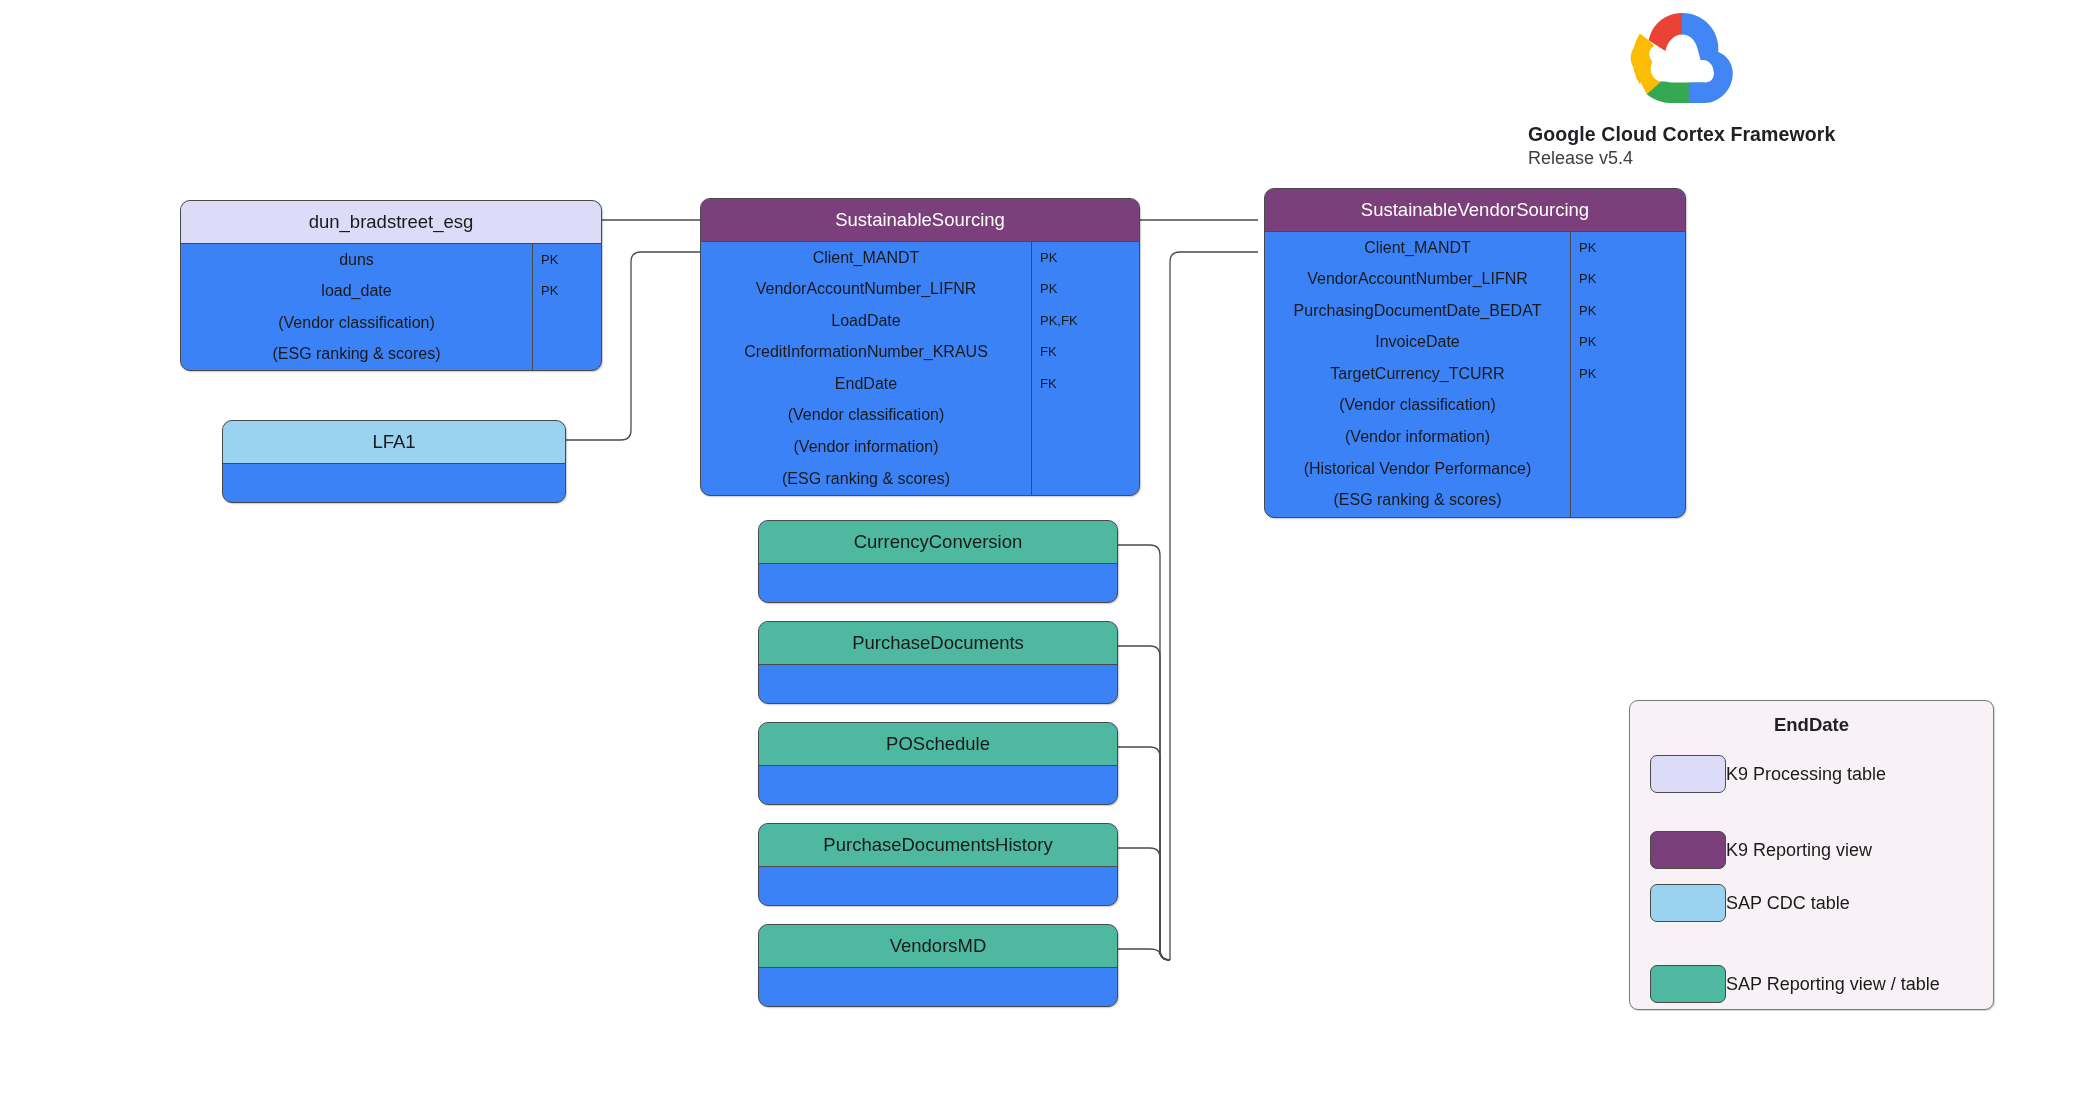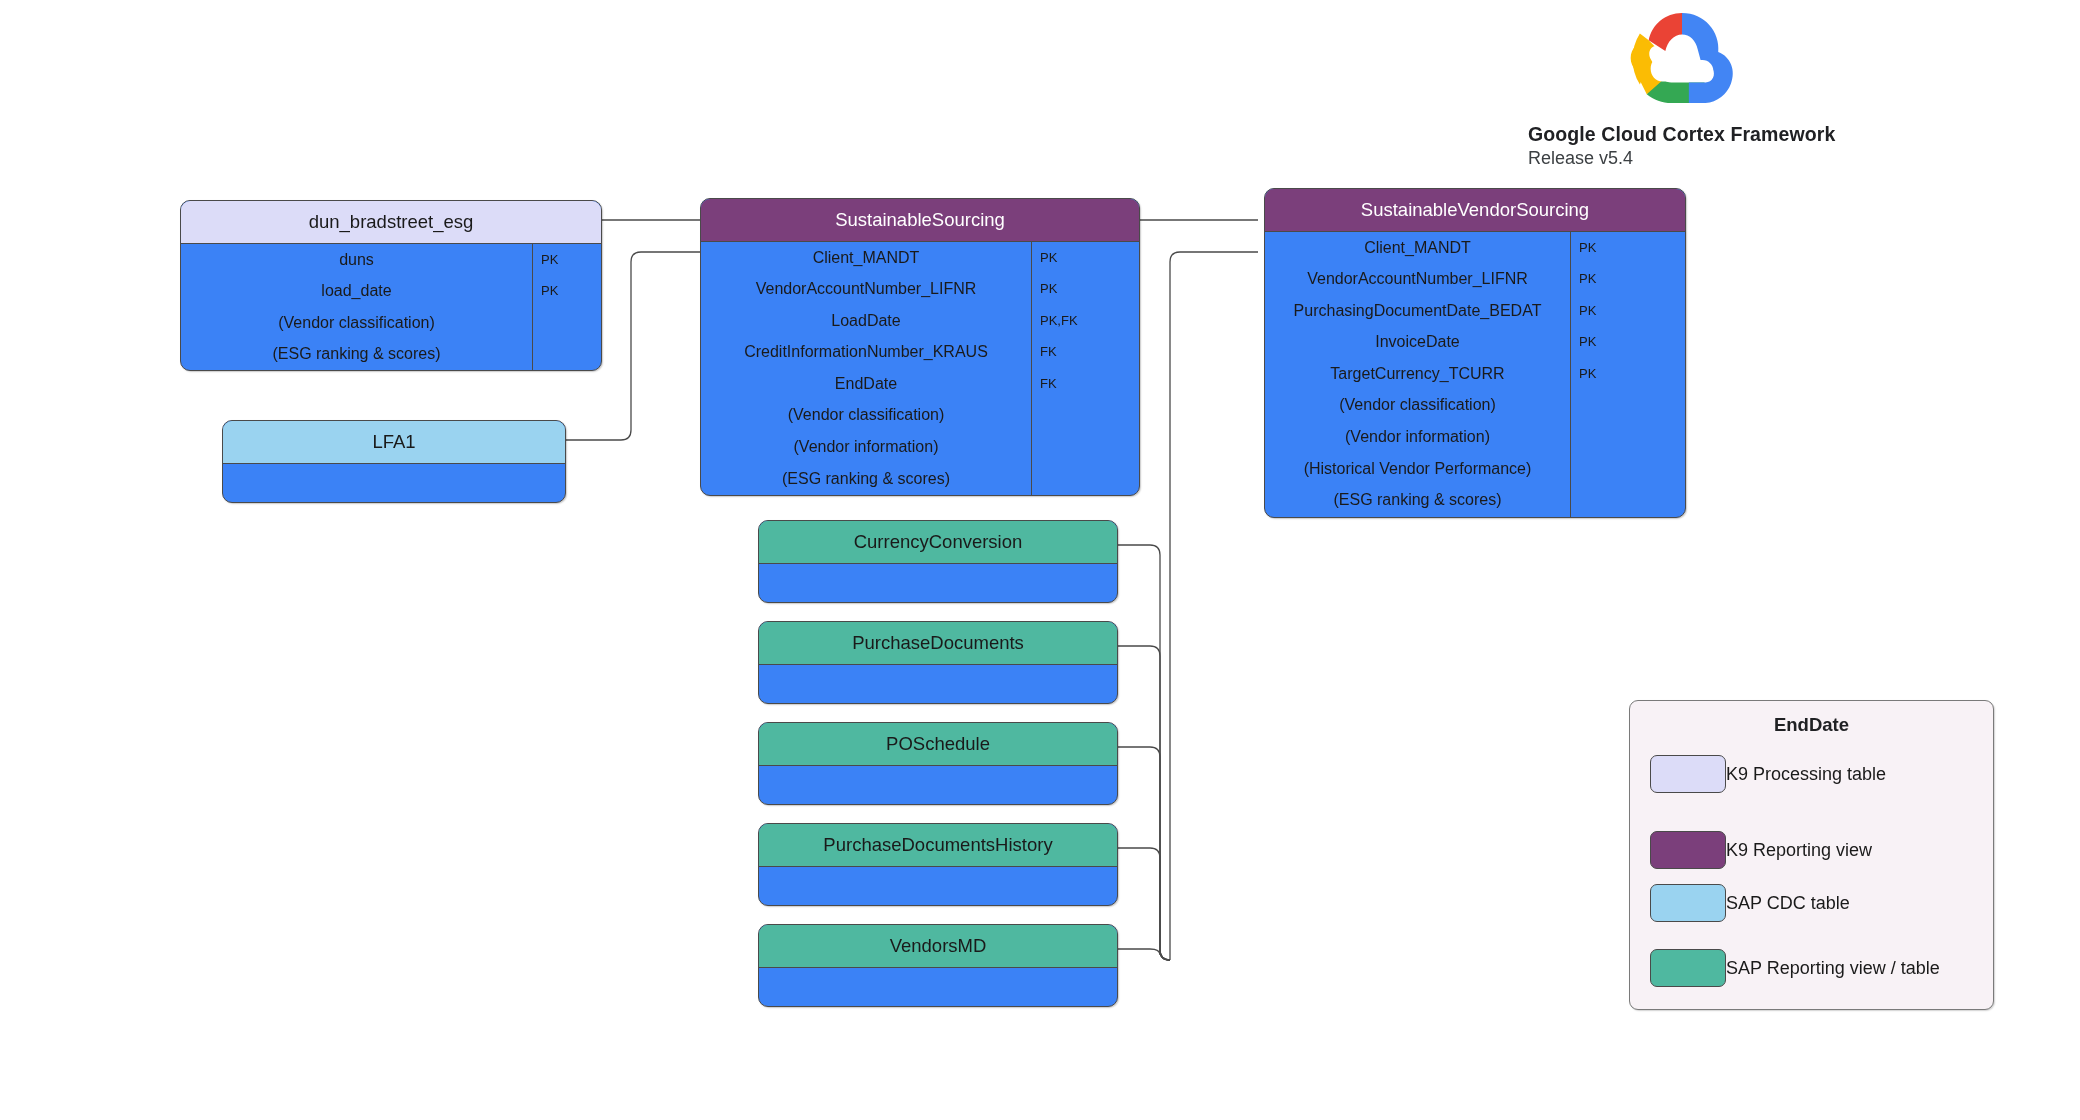--- a/index.html
+++ b/index.html
@@ -272,17 +272,17 @@
   <div class="legend-row" style="top:130px;">
     <div class="legend-swatch" style="background:#7b3f7b;"></div>
     <div class="legend-label">K9 Reporting view</div>
   </div>
 
   <div class="legend-row" style="top:183px;">
     <div class="legend-swatch" style="background:#9ad3f0;"></div>
     <div class="legend-label">SAP CDC table</div>
   </div>
 
-  <div class="legend-row" style="top:248px;align-items:center;">
+  <div class="legend-row" style="top:264px;align-items:center;">
     <div class="legend-swatch" style="background:#4fb8a0;"></div>
     <div class="legend-label">SAP Reporting view / table</div>
   </div>
 </div>
 
 </body></html>

